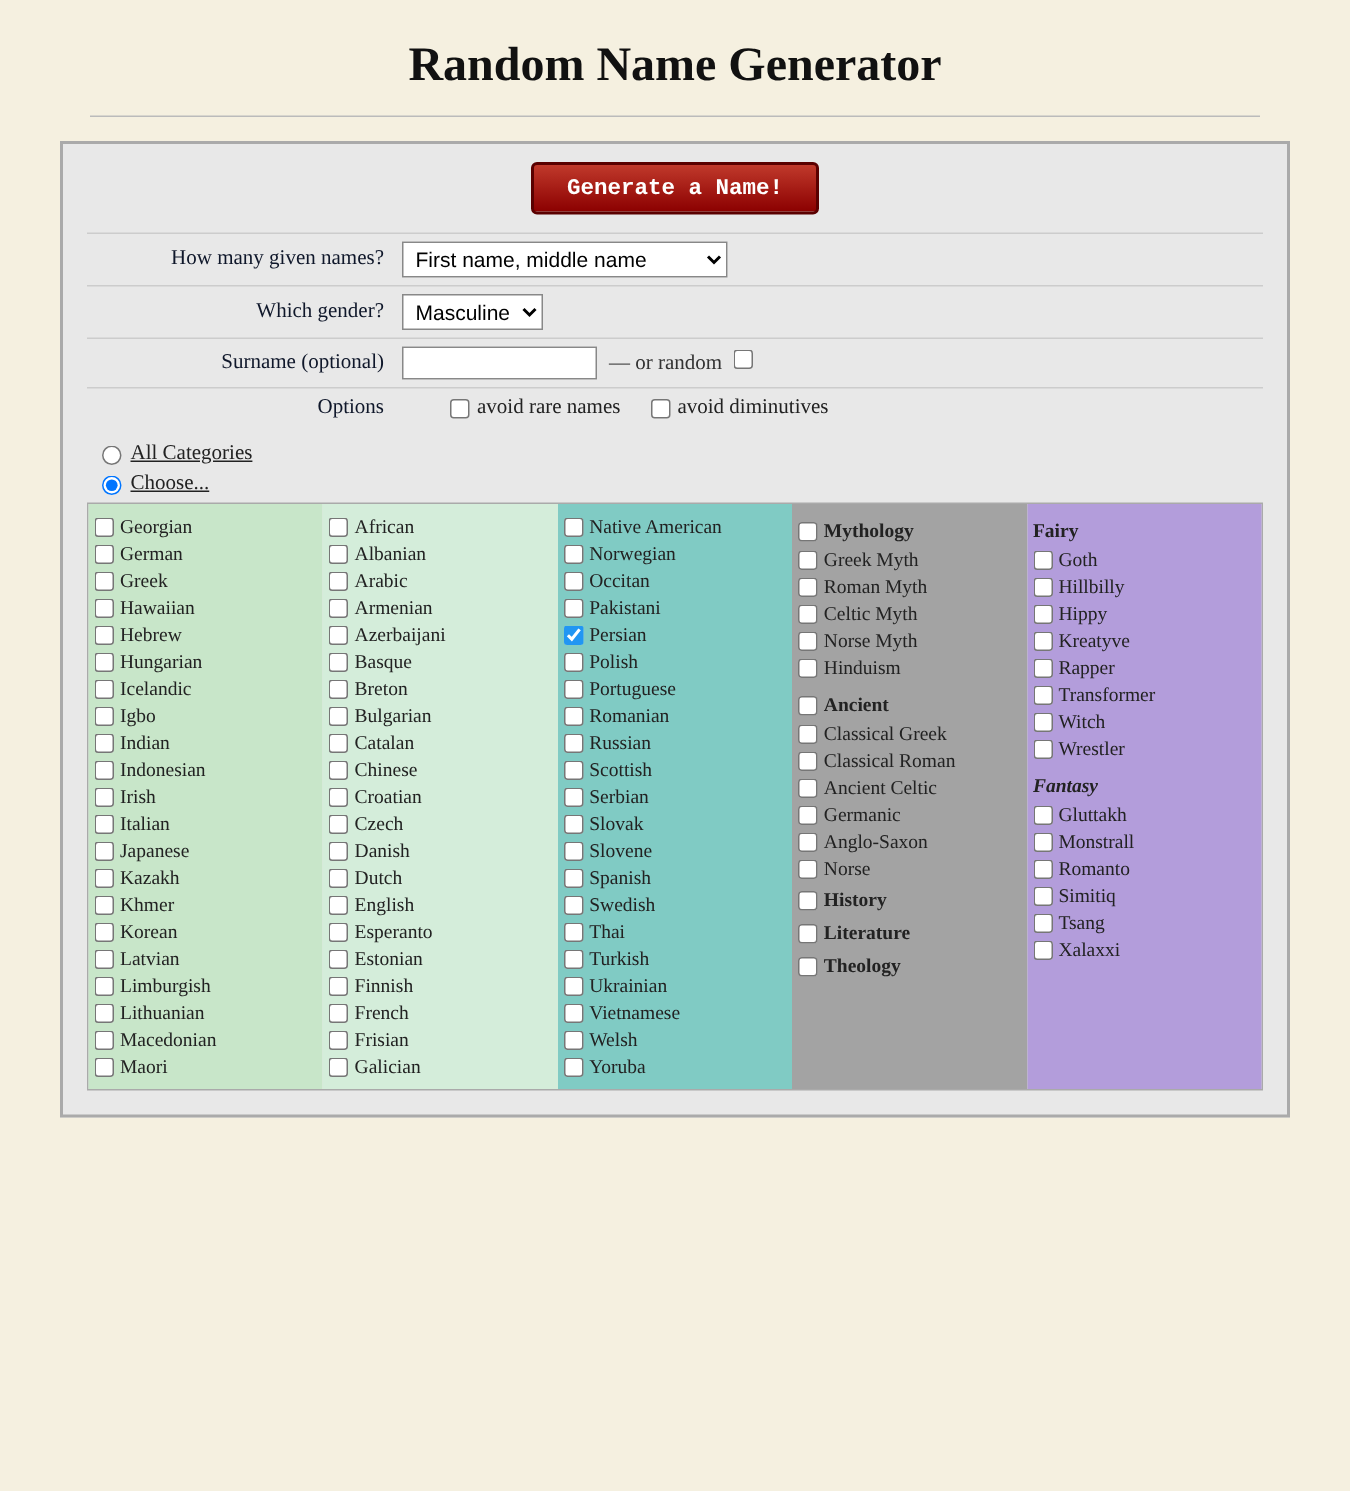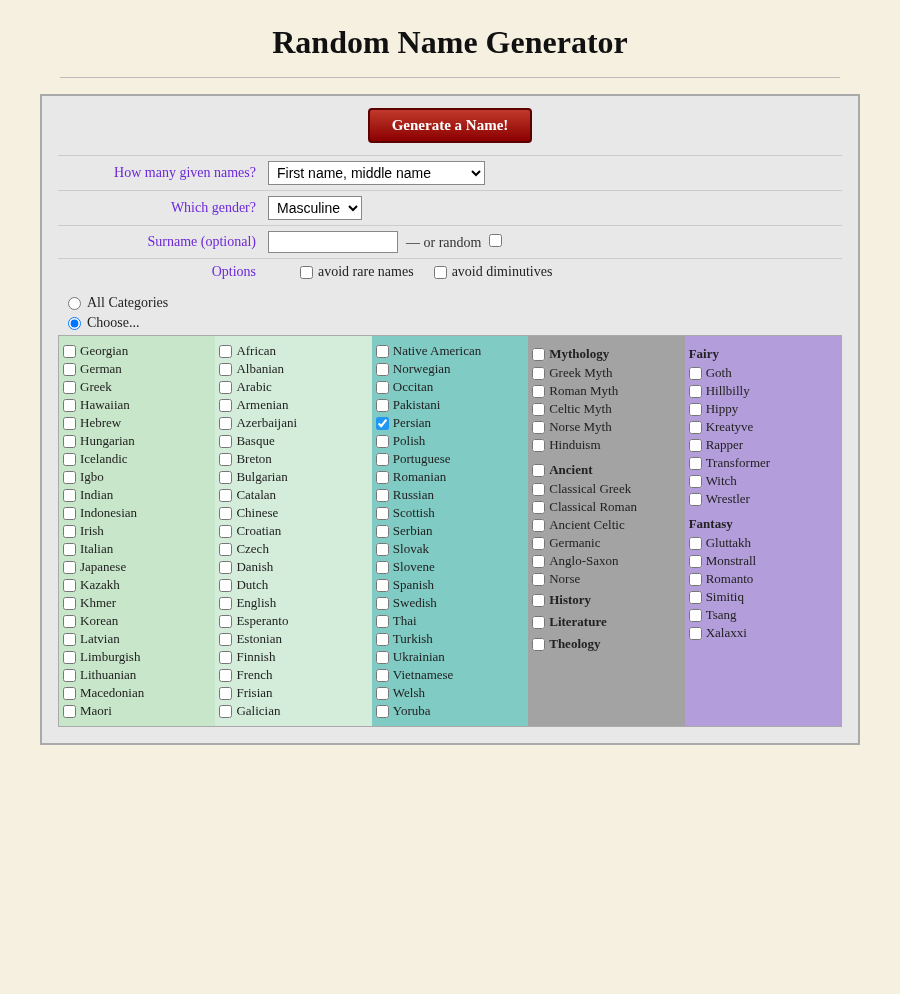--- a/index.html
+++ b/index.html
@@ -37,35 +37,35 @@
     }
     .generate-btn {
       background: linear-gradient(to bottom, #c0392b, #8b0000);
       color: white;
       font-size: 15px;
       font-weight: bold;
       border: 2px solid #5a0000;
       border-radius: 4px;
       padding: 7px 22px;
       cursor: pointer;
-      font-family: Liberation Serif, serif;
+      font-family: Liberation Mono, monospace;
     }
 
     .form-row {
       display: flex;
       align-items: center;
       padding: 5px 0;
       border-top: 1px solid #ccc;
     }
     .form-label {
       text-align: right;
       width: 210px;
       padding-right: 12px;
       font-size: 14px;
-      color: #6d28d9;
+      color: #0f172a;
       flex-shrink: 0;
     }
     .form-row select {
       font-size: 14px;
       padding: 2px 4px;
       border: 1px solid #888;
       background: white;
     }
     .form-row input[type="text"] {
       font-size: 14px;
@@ -90,20 +90,21 @@
       align-items: center;
       margin-left: 32px;
     }
 
     
     .radio-section {
       padding: 10px 0 0 10px;
       display: flex;
       flex-direction: column;
       gap: 4px;
+      text-decoration: underline;
     }
     .radio-label {
       display: flex;
       align-items: center;
       gap: 6px;
       font-size: 14px;
     }
     .radio-label input[type="radio"] { cursor: pointer; }
 
     
@@ -582,21 +583,21 @@
           </div>
         <div class="cat-item">
             <input type="checkbox" style="">
             <span>Witch</span>
           </div>
         <div class="cat-item">
             <input type="checkbox" style="">
             <span>Wrestler</span>
           </div>
 
-        <div class="cat-section-header" style="padding-top:8px;">
+        <div class="cat-section-header" style="padding-top:8px;font-style:italic;">
           <span>Fantasy</span>
         </div>
         <div class="cat-item">
             <input type="checkbox" style="">
             <span>Gluttakh</span>
           </div>
         <div class="cat-item">
             <input type="checkbox" style="">
             <span>Monstrall</span>
           </div>

